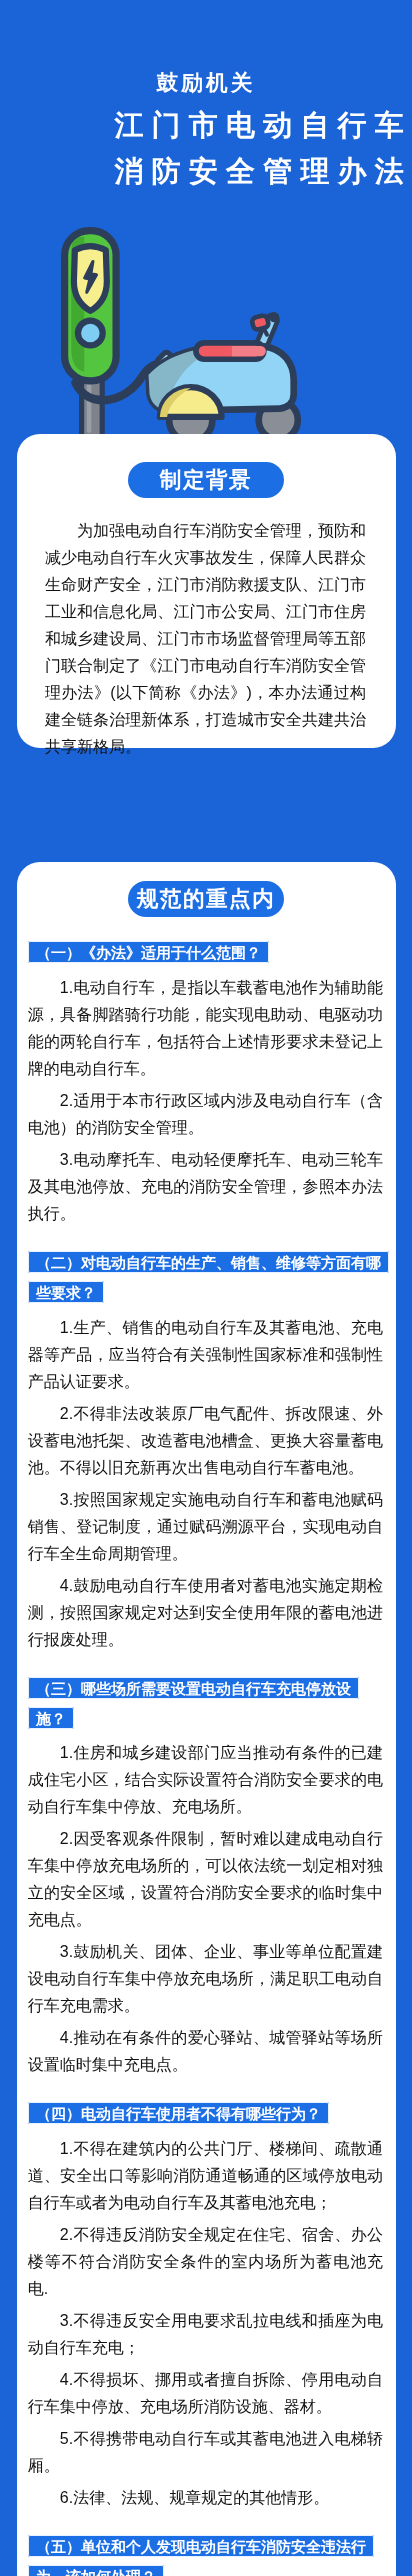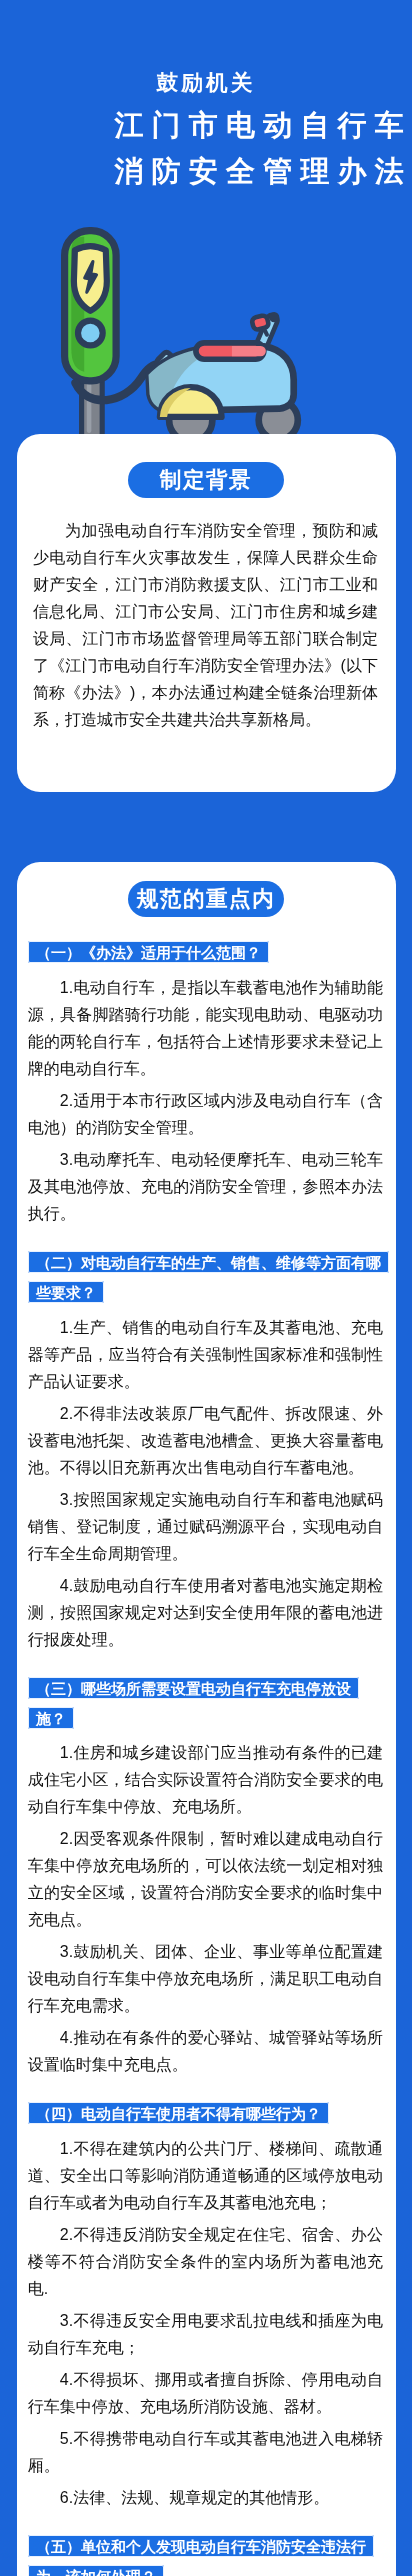--- a/index.html
+++ b/index.html
@@ -14,31 +14,31 @@
   .main-title{
     position:absolute;left:0;width:412px;text-align:right;color:#fff;
     font-size:29px;font-weight:bold;letter-spacing:8.2px;white-space:nowrap;
   }
   .main-title.l1{top:106px;}
   .main-title.l2{top:152px;}
   .illu{position:absolute;left:26px;top:219px;width:278px;height:226px;}
   .card{
     position:absolute;left:16.5px;width:379px;background:#fff;border-radius:23px;
   }
-  .card1{top:434px;height:358px;}
+  .card1{top:434px;height:314px;}
   .card2{top:862px;height:1936px;}
   .pill{
     display:block;margin:0 auto;background:#1B6EE3;color:#fff;font-weight:bold;
     text-align:center;border-radius:18.5px;letter-spacing:1.5px;
   }
   .pill-lg{width:156px;height:36px;line-height:36px;font-size:21.6px;margin-top:28px;}
   .card2 .pill-lg{margin-top:19px;}
   .body-text{font-size:16px;line-height:27px;color:#121212;text-align:justify;}
   .card1 .body-text{margin:18.5px 13.4px 0 12.4px;}
-  .indent{text-indent:2em;margin:4px;}
+  .indent{text-indent:2em;margin:16px;}
   .sec{margin:20.6px 12.4px 0 11.3px;}
   .sec-head{line-height:30px;font-size:15px;font-weight:bold;margin:0 0 3.1px 0;}
   .qbox{
     background:#1B6EE3;color:#fff;border:1.5px solid #E8F1FF;border-radius:2px;
     padding:1.5px 7.2px;box-decoration-break:clone;-webkit-box-decoration-break:clone;
   }
   .sec p.item{margin:5px 0 0 0;}
   .sec p.item:first-of-type{margin-top:6.2px;}
 </style>
 </head>

